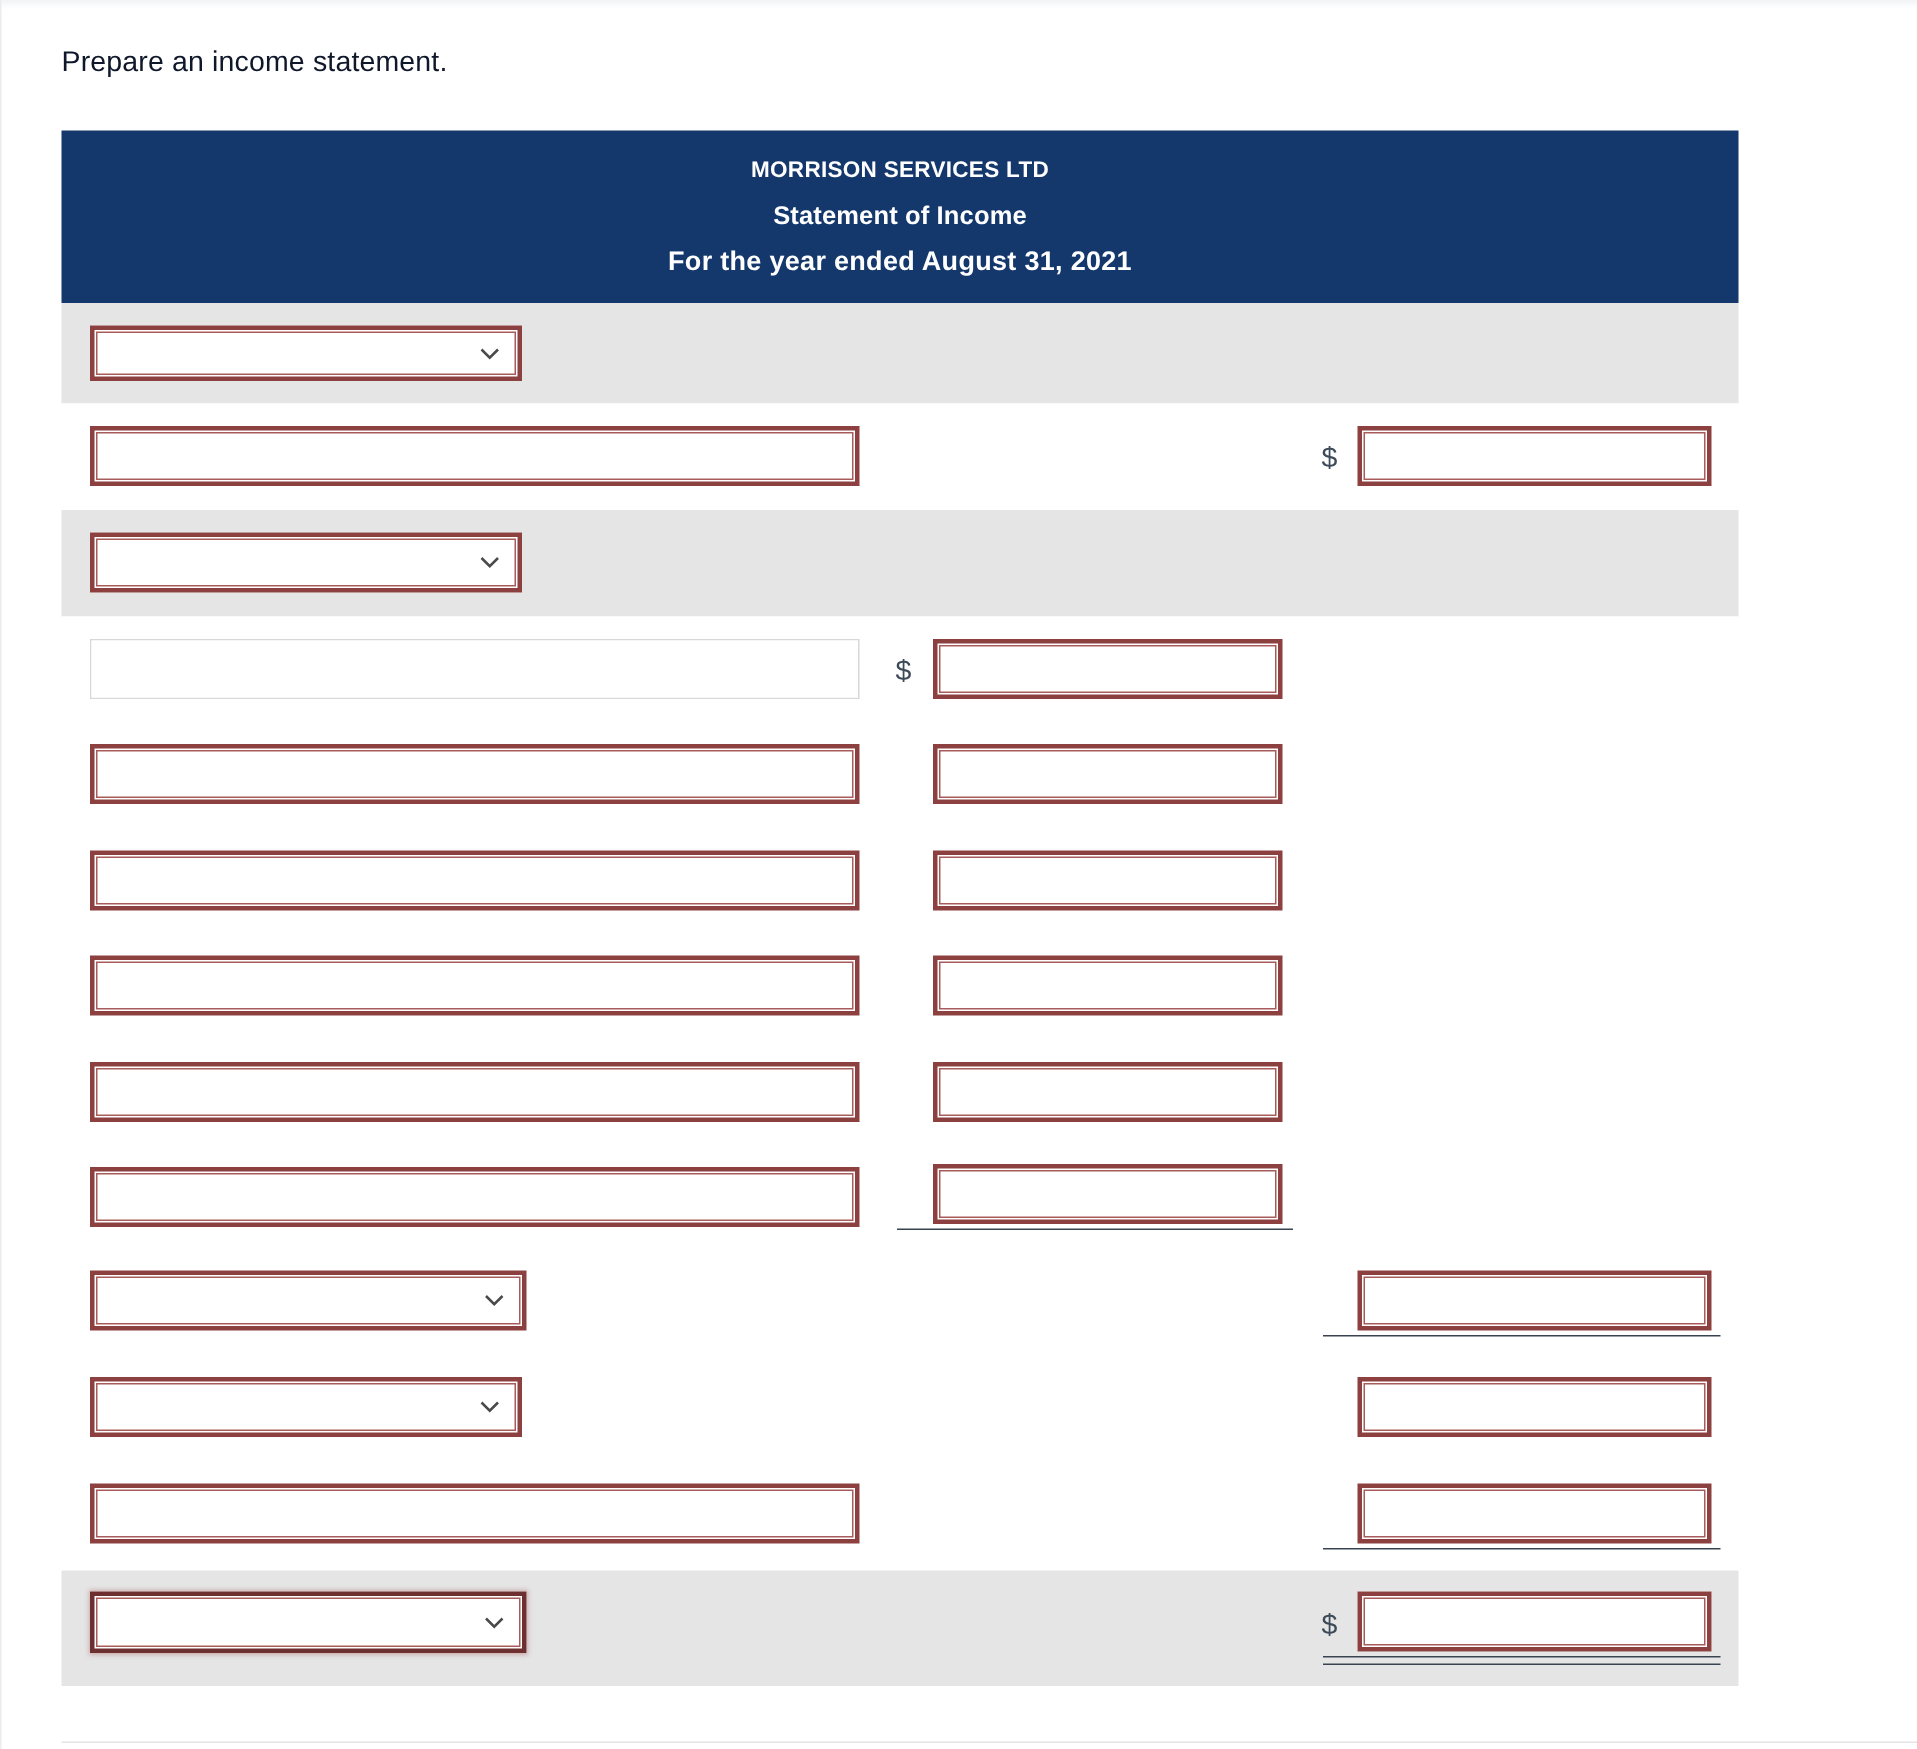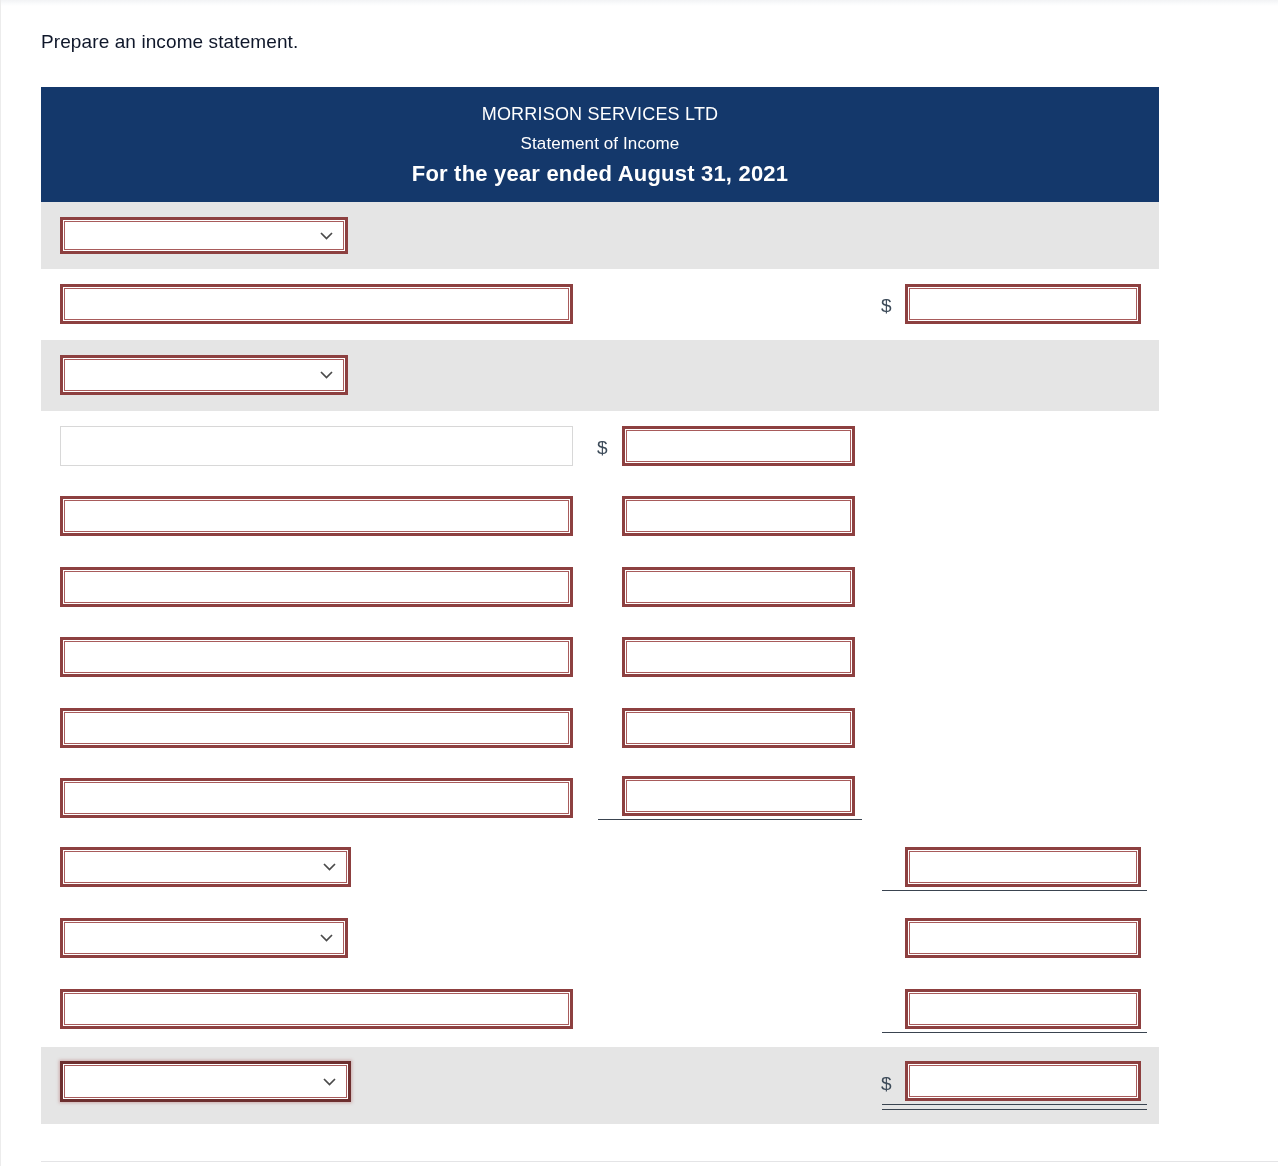--- a/index.html
+++ b/index.html
@@ -60,33 +60,33 @@
   
   .stmt-header {
     width: 1118px;
     background: #14386b;
     color: #ffffff;
     text-align: center;
     padding: 12px 0 13px 0;
     box-sizing: border-box;
   }
   .stmt-header .line1 {
-    font-size: 18px;
+    font-size: 15px;
     line-height: 30px;
-    font-weight: 400;
+    font-weight: 700;
     letter-spacing: 0.2px;
   }
   .stmt-header .line2 {
     font-size: 17px;
     line-height: 30px;
-    font-weight: 400;
+    font-weight: 700;
     letter-spacing: 0.1px;
   }
   .stmt-header .line3 {
-    font-size: 22px;
+    font-size: 18px;
     line-height: 30px;
     font-weight: 700;
     letter-spacing: 0.2px;
   }
 
   
   .row {
     position: relative;
     width: 1118px;
     box-sizing: border-box;

